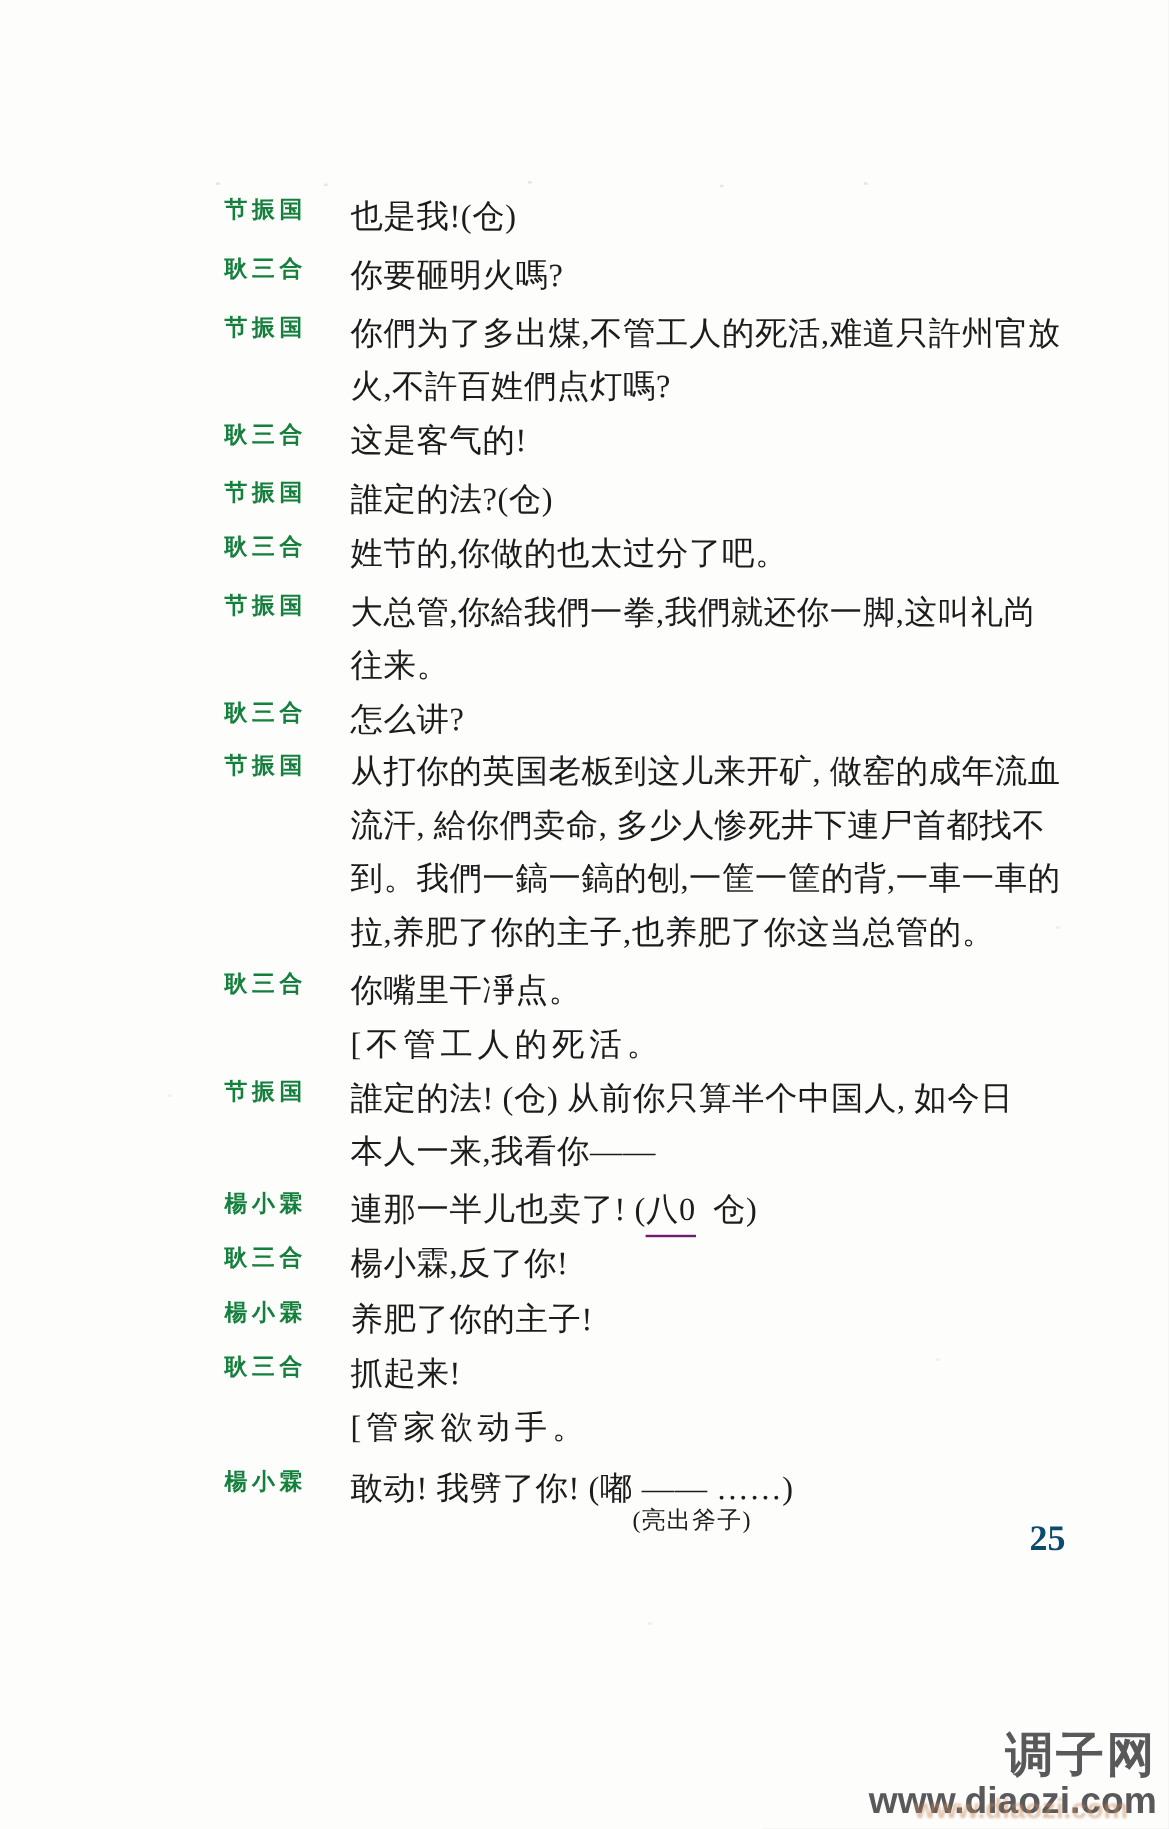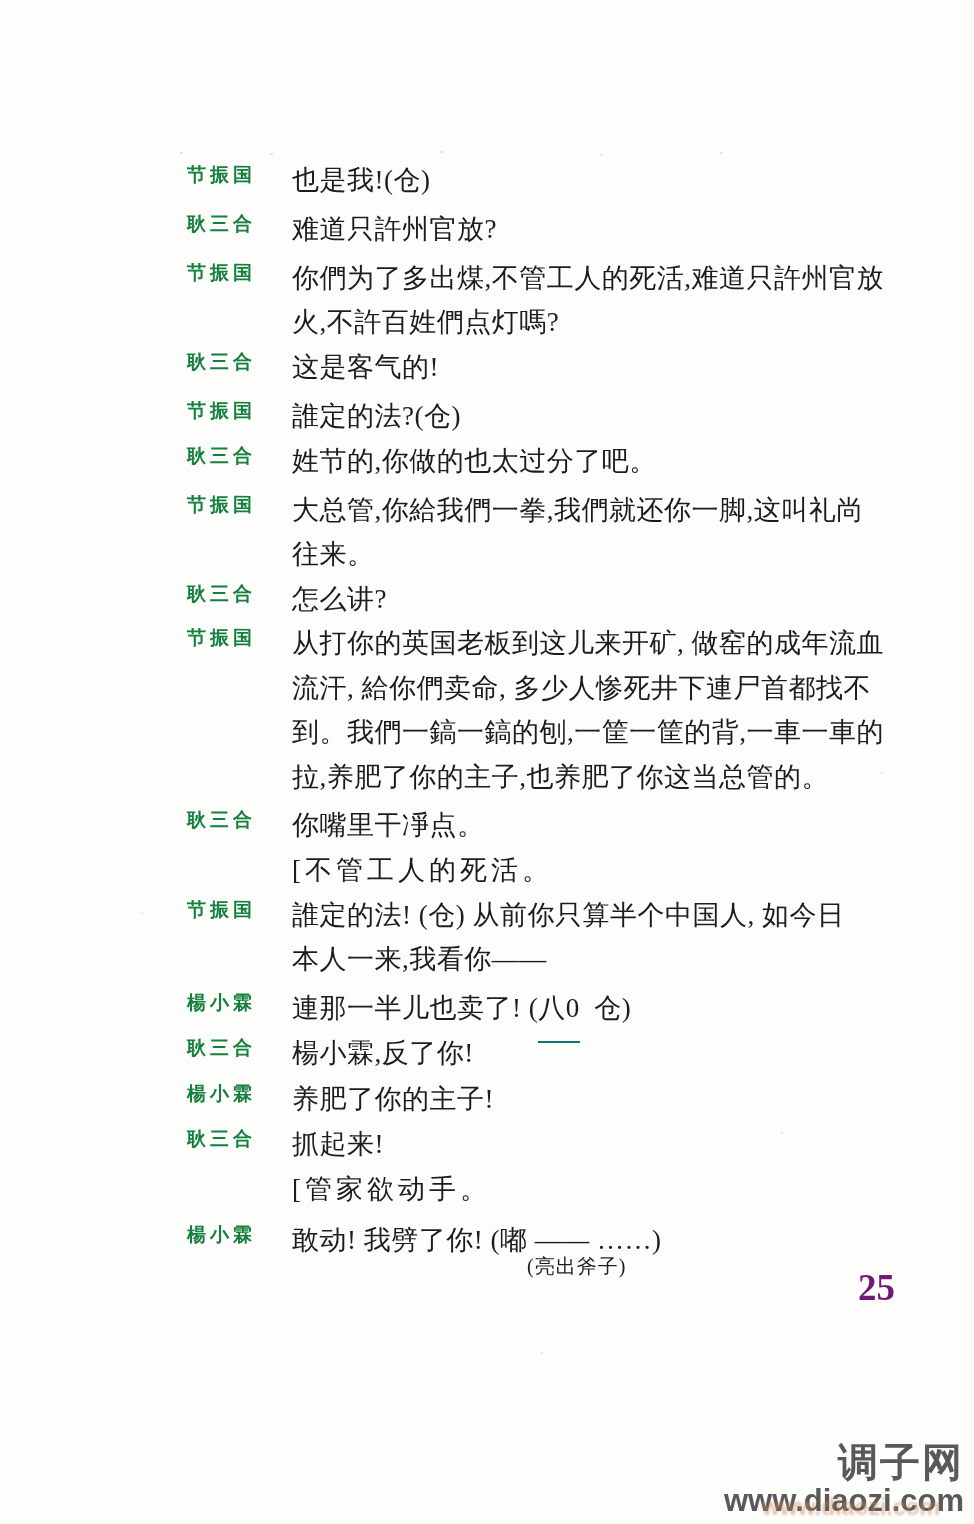--- a/index.html
+++ b/index.html
@@ -44,42 +44,42 @@
   .stage .dialogue {
     letter-spacing: 4px;
   }
   .note .dialogue {
     left: 527px;
     font-size: 20px;
     letter-spacing: 1px;
   }
   .u-underline {
     text-decoration: none;
-    border-bottom: 2px solid #0f766e;
-    padding-bottom: 18px;
+    border-bottom: 2px solid #701a75;
+    padding-bottom: 6px;
   }
   #page-number {
     position: absolute;
     left: 858px;
     top: 1266px;
     font-family: "Liberation Serif", serif;
     font-weight: bold;
-    font-size: 37px;
-    color: #701a75;
+    font-size: 30px;
+    color: #0c4a6e;
   }
   #watermark {
     position: absolute;
     right: 10px;
     top: 1442px;
     width: 320px;
     text-align: right;
     pointer-events: none;
   }
   #watermark-name {
-    font-family: Liberation Serif, serif;
+    font-family: Liberation Sans, sans-serif;
     font-weight: bold;
     font-size: 40px;
     line-height: 42px;
     color: #59595b;
     letter-spacing: 2px;
   }
   #watermark-url {
     font-family: "Liberation Sans", sans-serif;
     font-weight: bold;
     font-size: 31px;
@@ -110,21 +110,21 @@
                 360px 1200px 0 #ededeb, -40px 760px 0 #f0f0ee;
   }
 </style>
 </head>
 <body>
 
 <div id="page">
 
   <div id="script-area">
       <div class="row speech" style="top: 162px;"><span class="speaker">节振国</span><span class="dialogue"><span>也是我!(仓)</span></span></div>
-      <div class="row speech" style="top: 211px;"><span class="speaker">耿三合</span><span class="dialogue"><span>难道只許州官放?</span></span></div>
+      <div class="row speech" style="top: 211px;"><span class="speaker">耿三合</span><span class="dialogue"><span>你要砸明火嗎?</span></span></div>
       <div class="row speech" style="top: 260px;"><span class="speaker">节振国</span><span class="dialogue"><span>你們为了多出煤,不管工人的死活,难道只許州官放</span></span></div>
       <div class="row cont" style="top: 304px;"><span class="dialogue"><span>火,不許百姓們点灯嗎?</span></span></div>
       <div class="row speech" style="top: 349px;"><span class="speaker">耿三合</span><span class="dialogue"><span>这是客气的!</span></span></div>
       <div class="row speech" style="top: 398px;"><span class="speaker">节振国</span><span class="dialogue"><span>誰定的法?(仓)</span></span></div>
       <div class="row speech" style="top: 443px;"><span class="speaker">耿三合</span><span class="dialogue"><span>姓节的,你做的也太过分了吧。</span></span></div>
       <div class="row speech" style="top: 492px;"><span class="speaker">节振国</span><span class="dialogue"><span>大总管,你給我們一拳,我們就还你一脚,这叫礼尚</span></span></div>
       <div class="row cont" style="top: 536px;"><span class="dialogue"><span>往来。</span></span></div>
       <div class="row speech" style="top: 581px;"><span class="speaker">耿三合</span><span class="dialogue"><span>怎么讲?</span></span></div>
       <div class="row speech" style="top: 625px;"><span class="speaker">节振国</span><span class="dialogue"><span>从打你的英国老板到这儿来开矿, 做窑的成年流血</span></span></div>
       <div class="row cont" style="top: 670px;"><span class="dialogue"><span>流汗, 給你們卖命, 多少人惨死井下連尸首都找不</span></span></div>

